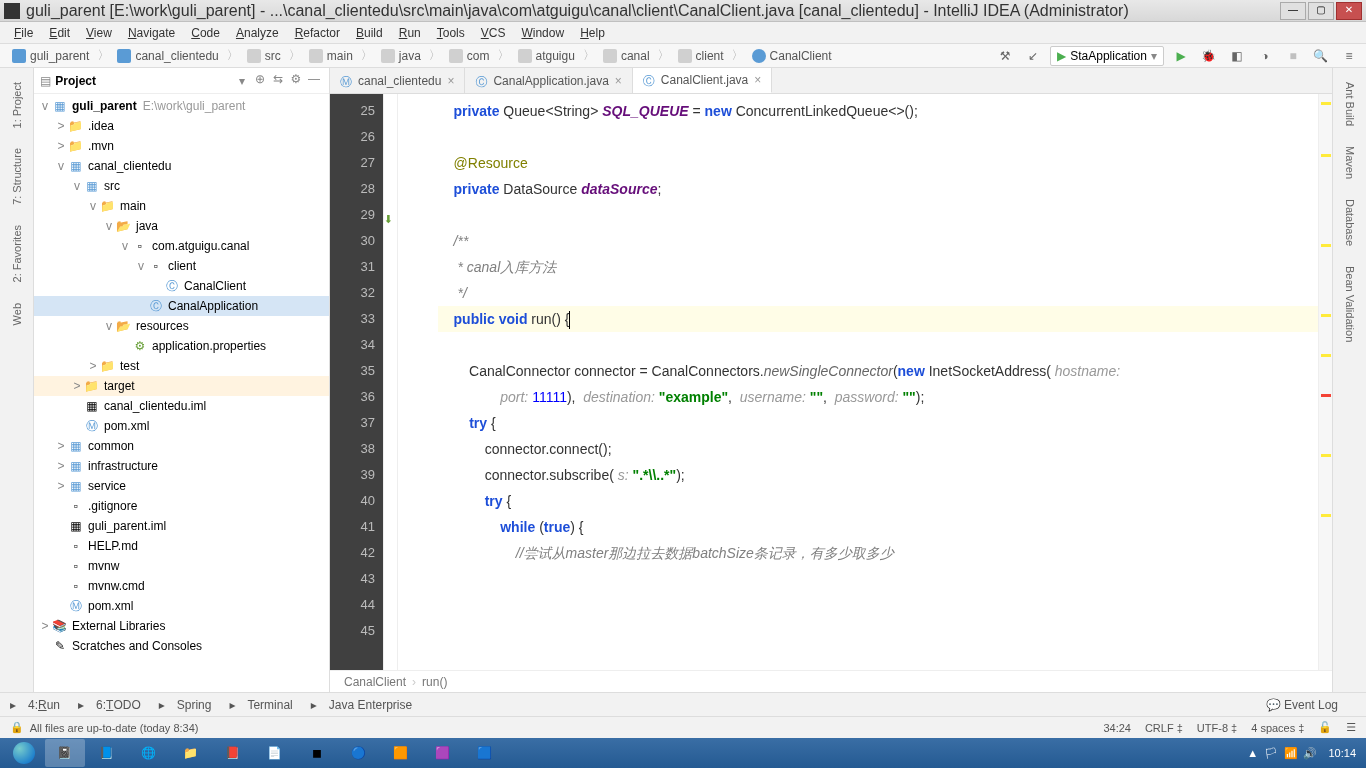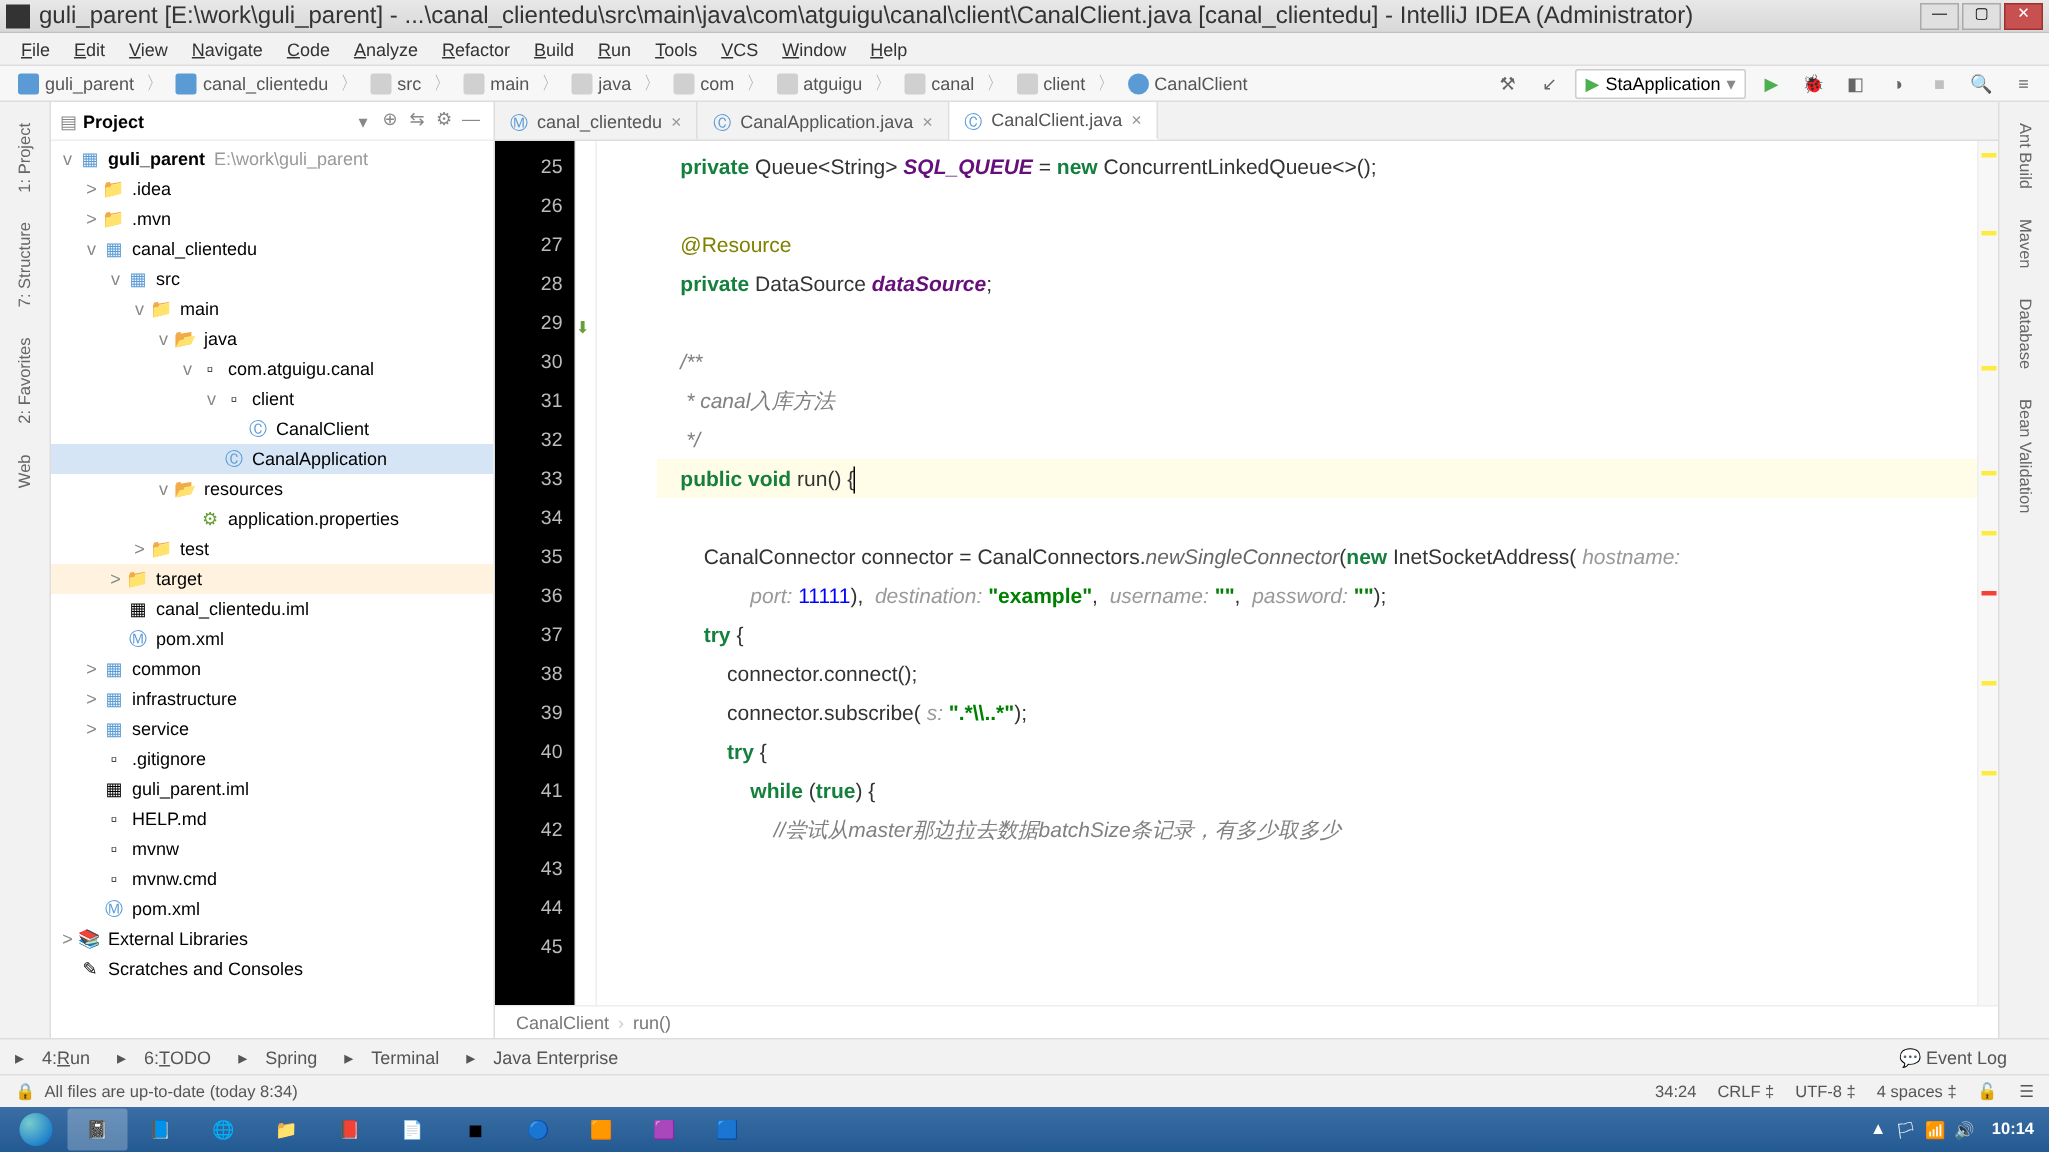--- a/index.html
+++ b/index.html
@@ -50,28 +50,28 @@
 .xml-icon { color: #5a9bd5; }
 
 .editor-area { flex: 1; display: flex; flex-direction: column; background: #fff; }
 .tabs { height: 26px; display: flex; align-items: stretch; border-bottom: 1px solid #ddd; background: #f2f2f2; }
 .tab { padding: 4px 10px; display: flex; align-items: center; border-right: 1px solid #ddd; font-size: 12px; color: #555; cursor: pointer; }
 .tab.active { background: #fff; border-bottom: 1px solid #fff; }
 .tab .ticon { width: 14px; height: 14px; margin-right: 4px; }
 .tab .close { margin-left: 6px; color: #999; }
 
 .editor-body { flex: 1; display: flex; overflow: hidden; position: relative; }
-.gutter { width: 54px; background: #000000; border-right: 1px solid #eee; text-align: right; padding: 4px 8px 0 0; color: #bbb; font-family: Consolas, monospace; font-size: 13px; line-height: 26px; }
+.gutter { width: 54px; background: #404040; border-right: 1px solid #eee; text-align: right; padding: 4px 8px 0 0; color: #bbb; font-family: Consolas, monospace; font-size: 13px; line-height: 26px; }
 .gutter .ln { height: 26px; position: relative; }
 .gutter .ln .impl { position: absolute; right: -18px; top: 4px; color: #689f38; font-size: 11px; }
 .fold-col { width: 14px; background: #fff; border-right: 1px solid #eee; }
 .code { flex: 1; padding: 4px 0 0 40px; font-family: Consolas, "Courier New", monospace; font-size: 14px; line-height: 26px; color: #333; overflow: hidden; position: relative; }
 .code .line { height: 26px; white-space: pre; }
 .code .line.hl { background: #fffde7; }
-.kw { color: #15803d; font-weight: bold; }
+.kw { color: #1d4ed8; font-weight: bold; }
 .field { color: #660e7a; font-weight: bold; font-style: italic; }
 .str { color: #008000; font-weight: bold; }
 .num { color: #0000ff; }
 .cmt { color: #808080; font-style: italic; }
 .ann { color: #808000; }
 .ital { font-style: italic; color: #666; }
 .param-hint { color: #999; font-style: italic; }
 .caret { display: inline-block; width: 1px; height: 18px; background: #000; vertical-align: middle; }
 
 .scrollmap { width: 14px; background: #f7f7f7; border-left: 1px solid #eee; position: relative; }
@@ -94,21 +94,21 @@
 .status-bar .spacer { flex: 1; }
 .status-bar .sitem { margin-left: 14px; }
 
 .taskbar { height: 30px; background: linear-gradient(#3a6ea5, #245a92); display: flex; align-items: center; padding: 0 4px; position: relative; }
 .taskbar .start { width: 40px; height: 30px; display: flex; align-items: center; justify-content: center; }
 .taskbar .start-orb { width: 22px; height: 22px; border-radius: 50%; background: radial-gradient(circle at 30% 30%, #7cc, #06c); }
 .taskbar .titem { width: 40px; height: 28px; margin: 0 1px; display: flex; align-items: center; justify-content: center; cursor: pointer; border-radius: 2px; }
 .taskbar .titem.active { background: rgba(255,255,255,0.25); }
 .taskbar .tray { margin-left: auto; display: flex; align-items: center; color: #fff; font-size: 11px; }
 .taskbar .tray .ticon2 { margin: 0 3px; }
-.taskbar .clock { margin-left: 8px; margin-right: 6px; font-weight: bold; }
+.taskbar .clock { margin-left: 8px; margin-right: 6px; }
 </style>
 </head>
 <body>
 
 <div class="title-bar">
   <div class="logo"></div>
   <div class="title">guli_parent [E:\work\guli_parent] - ...\canal_clientedu\src\main\java\com\atguigu\canal\client\CanalClient.java [canal_clientedu] - IntelliJ IDEA (Administrator)</div>
   <div class="win-btns">
     <div class="win-btn">—</div>
     <div class="win-btn">▢</div>

